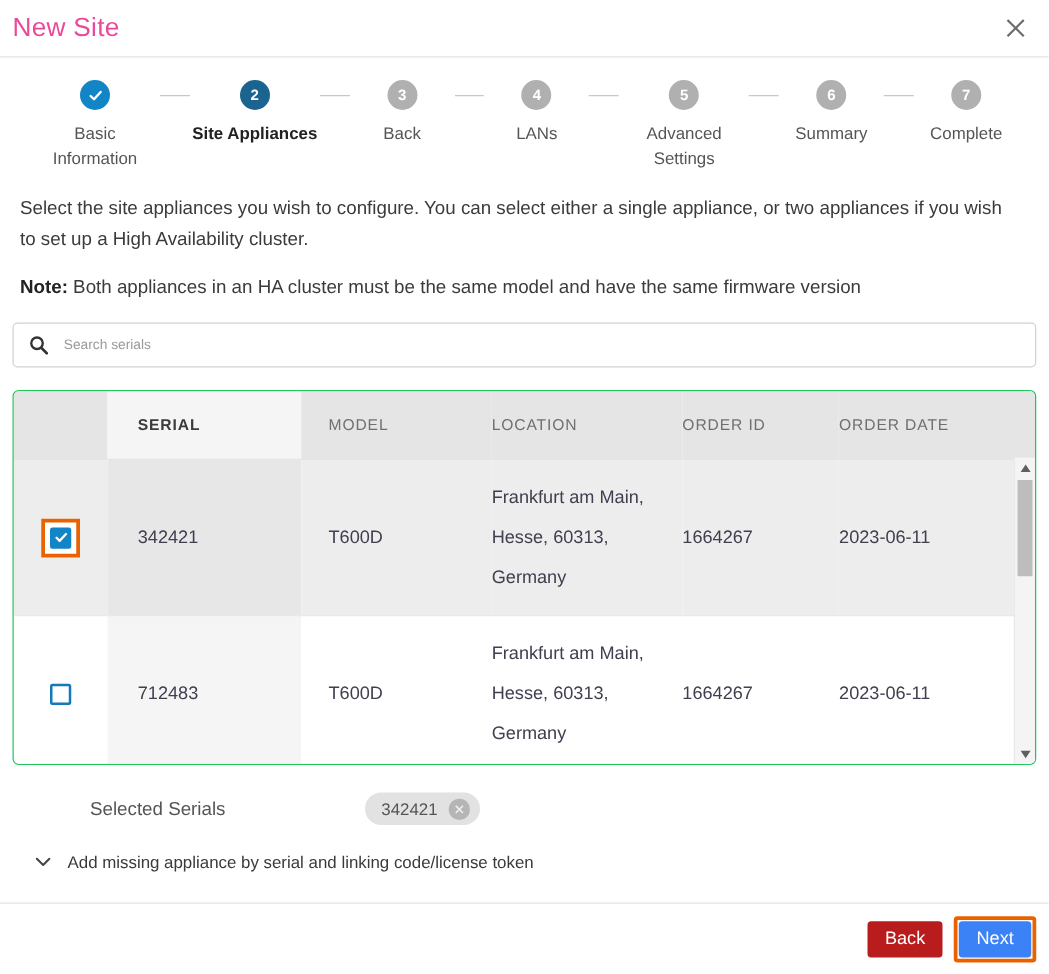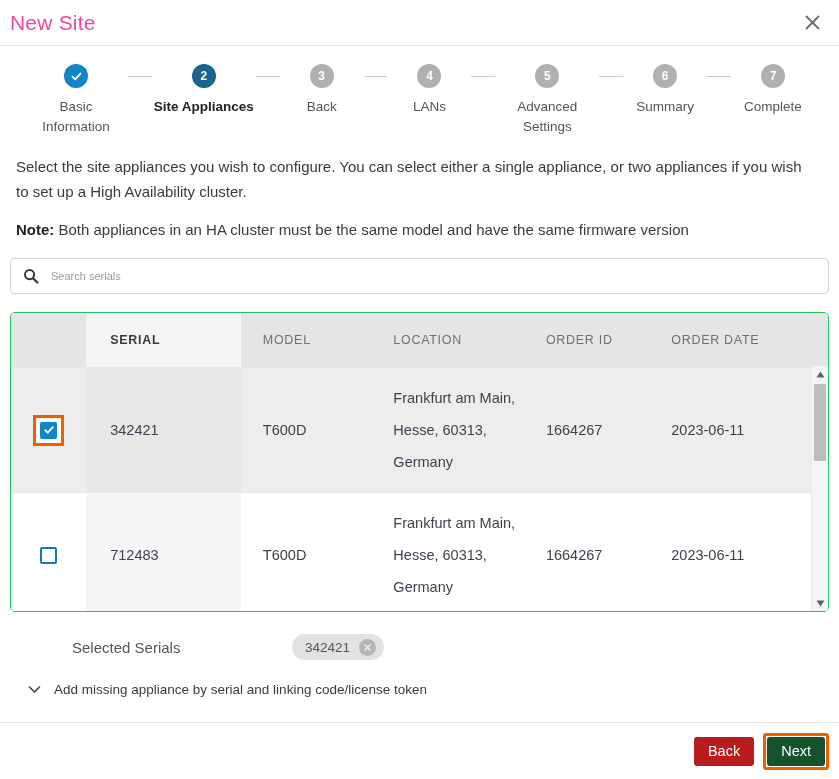--- a/index.html
+++ b/index.html
@@ -324,21 +324,21 @@
     line-height: 1;
   }
   .btn-back { background: #b91c1c; }
   .btn-next-wrap {
     border: 3px solid #ea6100;
     border-radius: 3px;
     margin-left: 9px;
     display: inline-flex;
     padding: 1px;
   }
-  .btn-next { background: #14532d; }
+  .btn-next { background: #3b82f6; }
 </style>
 </head>
 <body>
 
 <div class="dialog-header">
   <div class="dialog-title">New Site</div>
   <div class="close-btn">
     <svg width="17" height="17" viewBox="0 0 17 17" aria-hidden="true">
       <line x1="2" y1="2" x2="15" y2="15" stroke="#6b6b6b" stroke-width="1.8"></line>
       <line x1="15" y1="2" x2="2" y2="15" stroke="#6b6b6b" stroke-width="1.8"></line>

